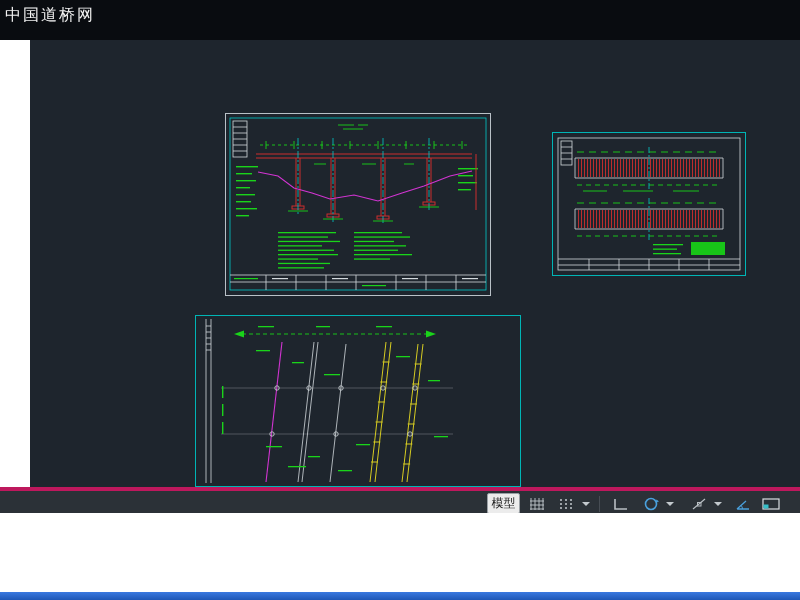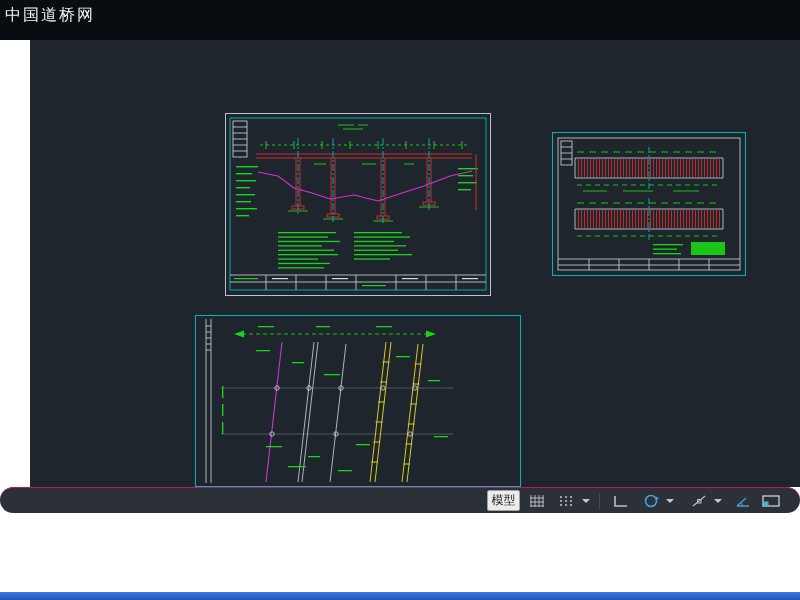--- a/index.html
+++ b/index.html
@@ -27,21 +27,21 @@
   .lr{stroke:#cc2e2e;stroke-width:1;fill:none}
   .lc{stroke:#00c9c9;stroke-width:.8;fill:none}
   .lm{stroke:#d234d2;stroke-width:1.1;fill:none}
   .lw{stroke:#d3d9dd;stroke-width:.8;fill:none}
   .ly{stroke:#d6cc22;stroke-width:1;fill:none}
   .fg{fill:#1ad41a}
   .fw{fill:#d3d9dd}
   
   .statusbar {
     position:absolute; left:0; top:487px; width:800px; height:26px;
-    background:#2b3137; border-top:1px solid #be185d;border-radius:13px;
+    background:#2b3137; border-top:4px solid #be185d;
   }
   .model-btn {
     position:absolute; left:487px; top:2px; width:33px; height:21px;
     background:#ececec; color:#1b1b1b; border:1px solid #9aa0a5; border-radius:2px;
     font-size:12px; line-height:19px; text-align:center; cursor:pointer;
   }
   .sb-icon {
     position:absolute; top:2px; width:25px; height:21px;
     display:flex; align-items:center; justify-content:center; cursor:pointer;
   }

